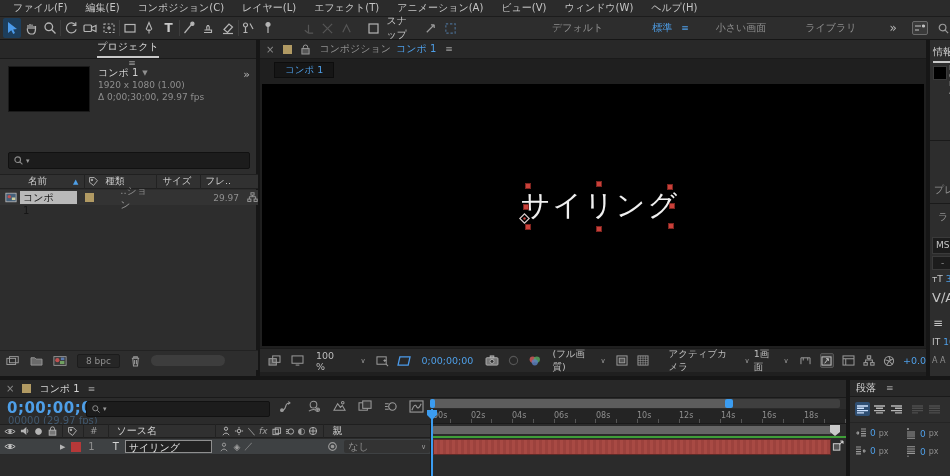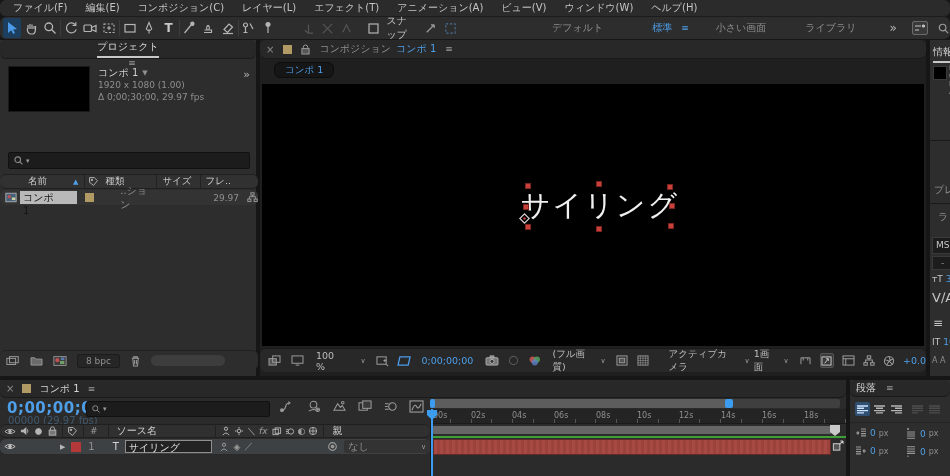--- a/index.html
+++ b/index.html
@@ -1,21 +1,21 @@
 <!DOCTYPE html>
 <html><head>
 <meta charset="utf-8">
 <style>
   html,body{margin:0;padding:0;background:#101010;}
   *{box-sizing:border-box;}
   #app{position:relative;width:950px;height:476px;background:#161616;
        font-family:"DejaVu Sans","Liberation Sans",sans-serif;color:#c5c5c5;
        font-size:10px;overflow:hidden;-webkit-font-smoothing:antialiased;}
   .abs{position:absolute;}
-  .row{display:flex;align-items:center;border-radius:6px;}
+  .row{display:flex;align-items:center;}
   .nowrap{white-space:nowrap;}
   .panel{background:#2d2d2d;}
   .tabbar{background:#282828;border-bottom:1px solid #1a1a1a;}
   .dim{color:#8f8f8f;}
   .blue{color:#4e9fe8;}
   .ic{display:inline-flex;align-items:center;justify-content:center;}
   .ic svg{display:block;}
   .tool{width:23px;height:20px;border-radius:2px;display:flex;align-items:center;justify-content:center;}
   .tool.active{background:#1d3e5c;}
   .vsep{width:1px;height:16px;background:#3d3d3d;}

